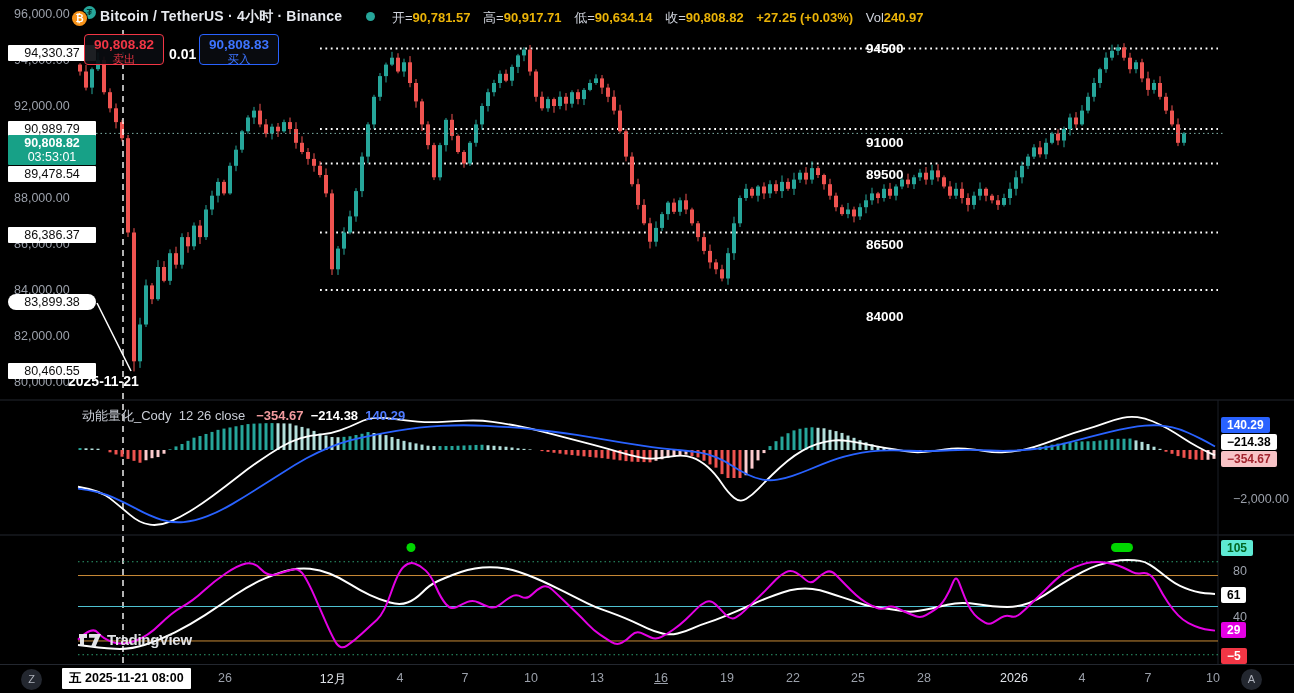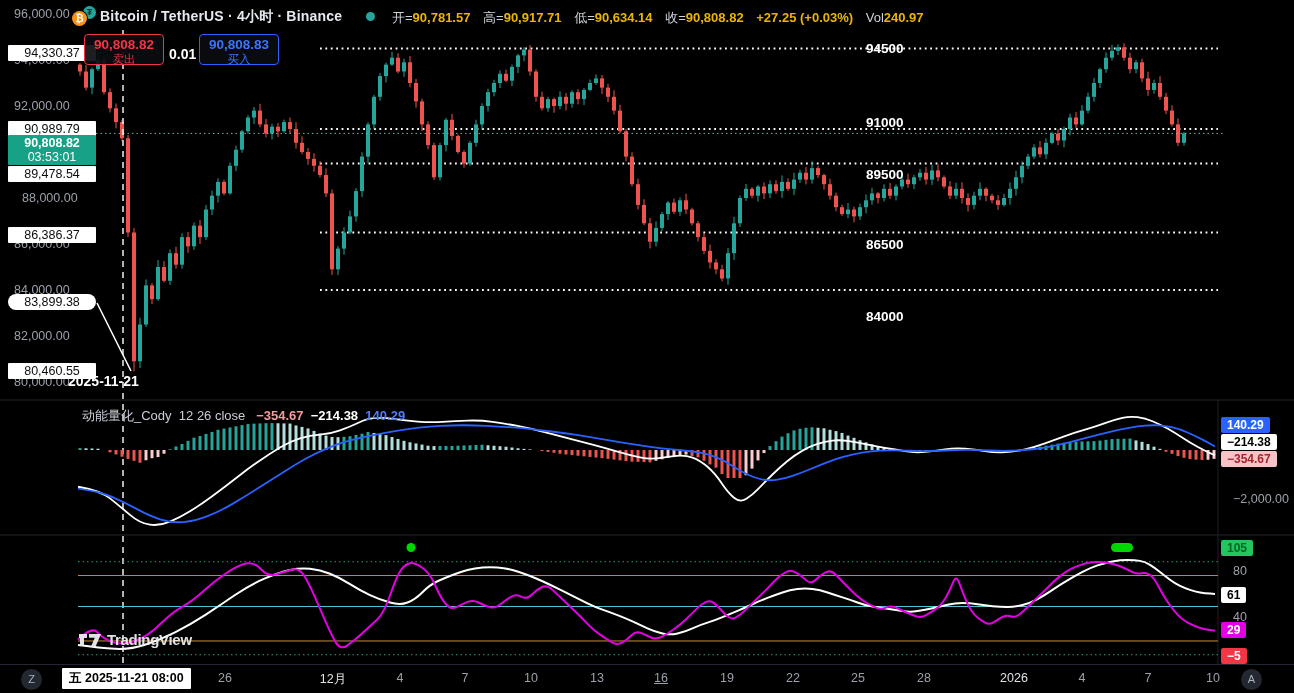--- a/index.html
+++ b/index.html
@@ -661,49 +661,49 @@
   <div class="tbtn" id="buybtn">
     <div class="p">90,808.83</div>
     <div class="t">买入</div>
   </div>
 
   <div id="paxis">
       <div class="gxl" style="top: 7px;">96,000.00</div>
       <div class="gxl" style="top: 53.0003px;">94,000.00</div>
       <div class="gxl" style="top: 99.0006px;">92,000.00</div>
       <div class="gxl" style="top: 145.001px;">90,000.00</div>
-      <div class="gxl" style="top: 191.001px; margin-left: 8px;">88,000.00</div>
+      <div class="gxl" style="top: 191.001px;">88,000.00</div>
       <div class="gxl" style="top: 237.001px;">86,000.00</div>
       <div class="gxl" style="top: 283.002px;">84,000.00</div>
       <div class="gxl" style="top: 329.002px;">82,000.00</div>
       <div class="gxl" style="top: 375.002px;">80,000.00</div>
       <div class="wxl" style="top: 45.4017px;">94,330.37</div>
       <div class="wxl" style="top: 121.236px;">90,989.79</div>
       <div class="wxl" style="top: 165.994px;">89,478.54</div>
       <div class="wxl" style="top: 227.115px;">86,386.37</div>
       <div class="wxl" style="top: 294px; border-radius: 8px;">83,899.38</div>
       <div class="wxl" style="top: 363.409px;">80,460.55</div>
       <div id="curlbl" style="top: 135.398px;">
         <div>90,808.82</div>
         <div class="cd">03:53:01</div>
       </div>
     </div>
   <div id="lvls">
       <div class="lvl" style="top: 40.5002px;">94500</div>
-      <div class="lvl" style="top: 115px;">91000</div>
+      <div class="lvl" style="top: 135px;">91000</div>
       <div class="lvl" style="top: 166.501px;">89500</div>
       <div class="lvl" style="top: 236.501px;">86500</div>
       <div class="lvl" style="top: 309.002px;">84000</div>
     </div>
   <div id="raxis">
       <div class="pb" style="top: 417px; background: rgb(41, 98, 255); color: rgb(255, 255, 255);">140.29</div>
       <div class="pb" style="top: 434px; background: rgb(255, 255, 255); color: rgb(0, 0, 0);">−214.38</div>
       <div class="pb" style="top: 451px; background: rgb(248, 195, 198); color: rgb(163, 37, 47);">−354.67</div>
       <div class="gx2" style="top: 492px;">−2,000.00</div>
-      <div class="pb" style="top: 540px; background: #22c55e; color: rgb(0, 102, 34);">105</div>
+      <div class="pb" style="top: 540px; background: #5eead4; color: rgb(0, 102, 34);">105</div>
       <div class="gx2" style="top: 564px;">80</div>
       <div class="pb" style="top: 587px; background: rgb(255, 255, 255); color: rgb(0, 0, 0);">61</div>
       <div class="gx2" style="top: 610px;">40</div>
       <div class="pb" style="top: 622px; background: rgb(228, 0, 228); color: rgb(255, 255, 255);">29</div>
       <div class="pb" style="top: 648px; background: rgb(242, 54, 69); color: rgb(255, 255, 255);">−5</div>
     </div>
 
   <div class="abs" id="evdate">2025-11-21</div>
 
   <div class="legend" style="top:407px">

